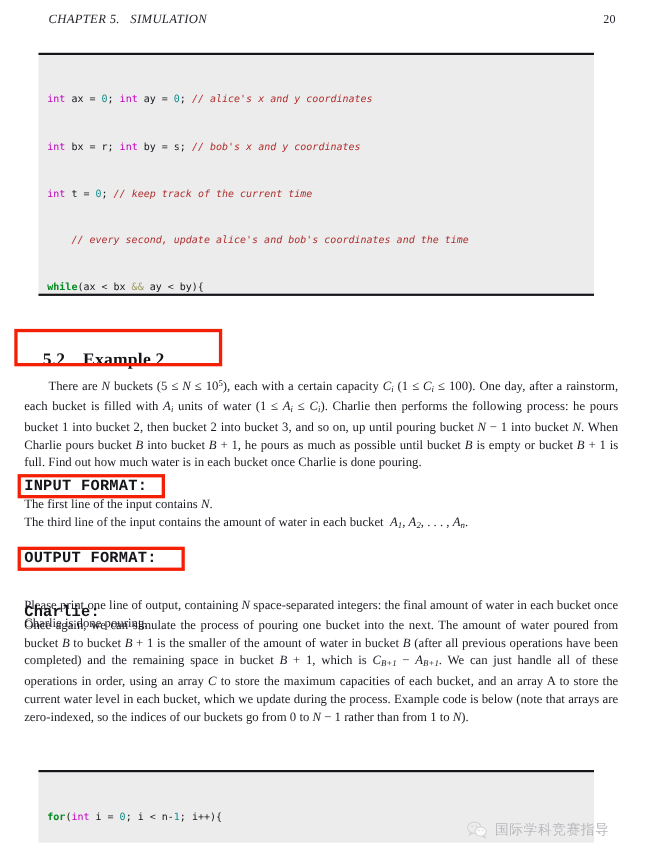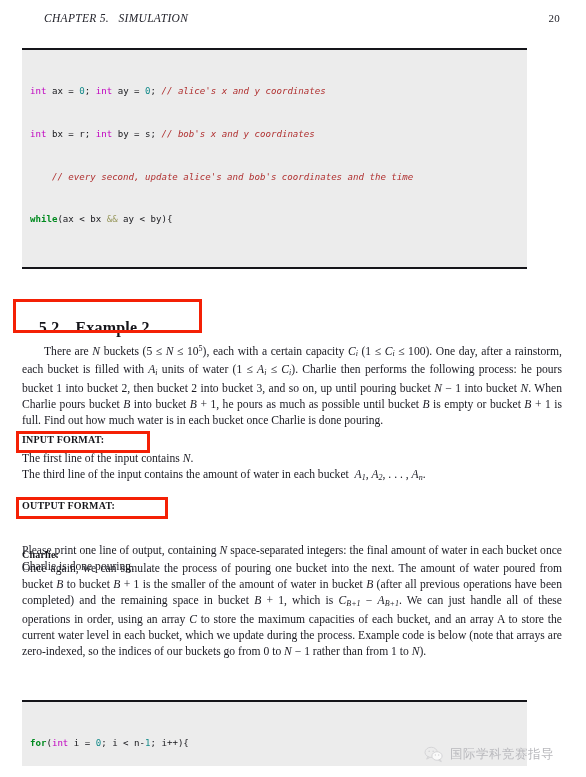--- a/index.html
+++ b/index.html
@@ -47,20 +47,21 @@
     background: #ececec;
     border-top: 2px solid #15151a;
     border-bottom: 2px solid #15151a;
     box-sizing: border-box;
     padding: 6px 8px 6px 8px;
     font-family: "DejaVu Sans Mono", "Liberation Mono", monospace;
     font-size: 9.1px;
     line-height: 14.2px;
     white-space: pre;
     overflow: hidden;
+    margin-left: 13px;
   }
   #code-top { left: 22px; top: 48px; width: 505px; height: 221px; }
   #code-bottom {
     left: 22px; top: 700px; width: 505px; height: 66px;
     border-bottom: none;
   }
   .cl { display: block; height: 14.2px; }
   .kw   { color: #008a1f; font-weight: bold; }   
   .typ  { color: #c000c0; }                      
   .num  { color: #148a8a; }                      
@@ -107,24 +108,25 @@
   .body-text p.ind { text-indent: 22px; }
 
   #para-problem { top: 341px; }
   #fmt-input-lines { top: 451px; }
   #fmt-output-lines { top: 543px; }
   #para-solution { top: 561px; }
 
   .subhead {
     position: absolute;
     left: 22px;
-    font-size: 10px;
+    font-size: 14px;
     font-weight: bold;
     letter-spacing: 0.2px;
     color: #15151a;
+    font-family: Liberation Mono, monospace;
   }
   #label-input   { top: 434px; }
   #label-output  { top: 500px; }
   #label-solution{ top: 549px; }
 
   .lines div { white-space: nowrap; }
 
   
   i.m { font-family: "Liberation Serif","DejaVu Serif",serif; font-style: italic; }
   sub.m { font-size: 8px; font-style: italic; vertical-align: -0.22em; }
@@ -153,20 +155,21 @@
 <div class="page">
 
   <div class="runhead">
     <span class="chap">CHAPTER 5.   SIMULATION</span>
     <span class="pgno">20</span>
   </div>
 
   <div class="codeblock" id="code-top">
     <span class="cl"><span class="typ">int</span> <span class="id">ax = </span><span class="num">0</span><span class="id">; </span><span class="typ">int</span> <span class="id">ay = </span><span class="num">0</span><span class="id">; </span><span class="com">// alice's x and y coordinates</span></span>
     <span class="cl"><span class="typ">int</span> <span class="id">bx = r; </span><span class="typ">int</span> <span class="id">by = s; </span><span class="com">// bob's x and y coordinates</span></span>
+    <span class="cl"><span class="typ">int</span> <span class="id">t = </span><span class="num">0</span><span class="id">; </span><span class="com">// keep track of the current time</span></span>
     <span class="cl"><span class="id">    </span><span class="com">// every second, update alice's and bob's coordinates and the time</span></span>
     <span class="cl"><span class="kw">while</span><span class="id">(ax &lt; bx </span><span class="op">&amp;&amp;</span><span class="id"> ay &lt; by){</span></span>
     
     
     
     
     
     
     
     

